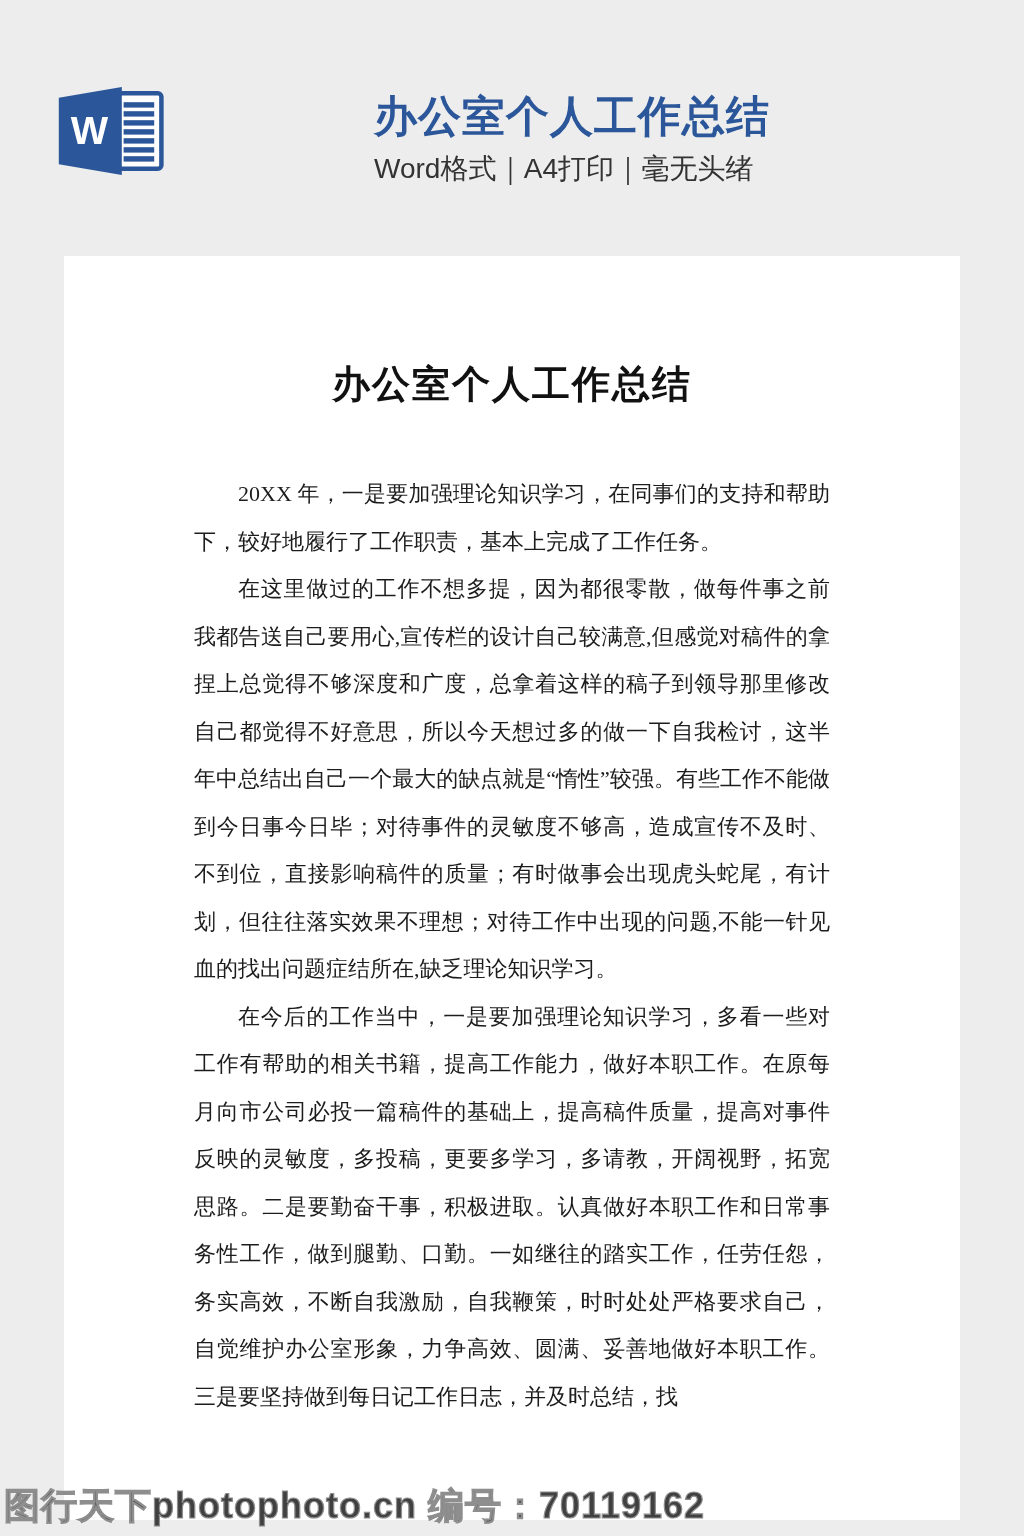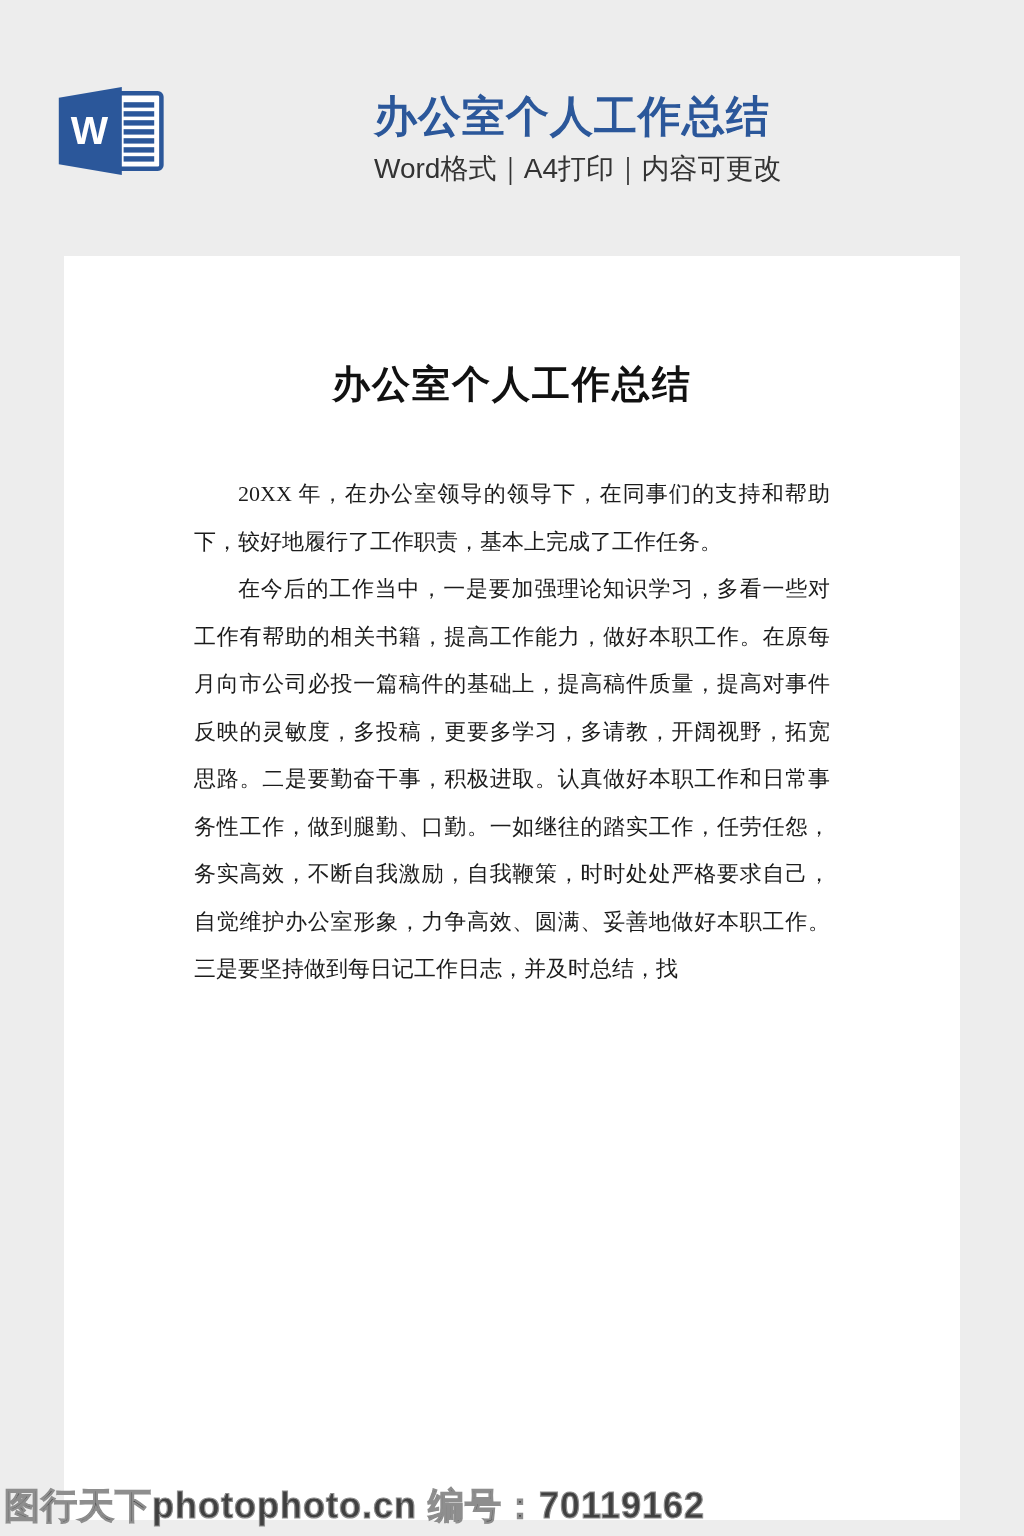--- a/index.html
+++ b/index.html
@@ -112,26 +112,27 @@
       <rect x="74" y="68" width="34" height="6" fill="#2b579a"></rect>
       <rect x="74" y="78" width="34" height="6" fill="#2b579a"></rect>
 
       <polygon points="2,13 72,1 72,99 2,87" fill="#2b579a"></polygon>
       <text x="36" y="64" text-anchor="middle" font-family="Liberation Sans, DejaVu Sans, sans-serif" font-size="44" font-weight="bold" fill="#ffffff">W</text>
     </svg>
   </div>
 
   <div class="header-text">
     <div class="header-title">办公室个人工作总结</div>
-    <div class="header-subtitle">Word格式｜A4打印｜内容可更改</div>
+    <div class="header-subtitle">Word格式｜A4打印｜毫无头绪</div>
   </div>
 
   <div class="page">
     <h1 class="doc-title">办公室个人工作总结</h1>
     <div class="doc-body">
-      <p class="p-indent">20XX 年，在办公室领导的领导下，在同事们的支持和帮助下，较好地履行了工作职责，基本上完成了工作任务。</p>
+      <p class="p-indent">20XX 年，一是要加强理论知识学习，在同事们的支持和帮助下，较好地履行了工作职责，基本上完成了工作任务。</p>
+      <p class="p-indent">在这里做过的工作不想多提，因为都很零散，做每件事之前我都告送自己要用心,宣传栏的设计自己较满意,但感觉对稿件的拿捏上总觉得不够深度和广度，总拿着这样的稿子到领导那里修改自己都觉得不好意思，所以今天想过多的做一下自我检讨，这半年中总结出自己一个最大的缺点就是“惰性”较强。有些工作不能做到今日事今日毕；对待事件的灵敏度不够高，造成宣传不及时、不到位，直接影响稿件的质量；有时做事会出现虎头蛇尾，有计划，但往往落实效果不理想；对待工作中出现的问题,不能一针见血的找出问题症结所在,缺乏理论知识学习。</p>
       <p class="p-indent">在今后的工作当中，一是要加强理论知识学习，多看一些对工作有帮助的相关书籍，提高工作能力，做好本职工作。在原每月向市公司必投一篇稿件的基础上，提高稿件质量，提高对事件反映的灵敏度，多投稿，更要多学习，多请教，开阔视野，拓宽思路。二是要勤奋干事，积极进取。认真做好本职工作和日常事务性工作，做到腿勤、口勤。一如继往的踏实工作，任劳任怨，务实高效，不断自我激励，自我鞭策，时时处处严格要求自己，自觉维护办公室形象，力争高效、圆满、妥善地做好本职工作。三是要坚持做到每日记工作日志，并及时总结，找</p>
     </div>
   </div>
 
   <div class="watermark">图行天下photophoto.cn 编号：70119162</div>
 
 </div>
 
 </body></html>

